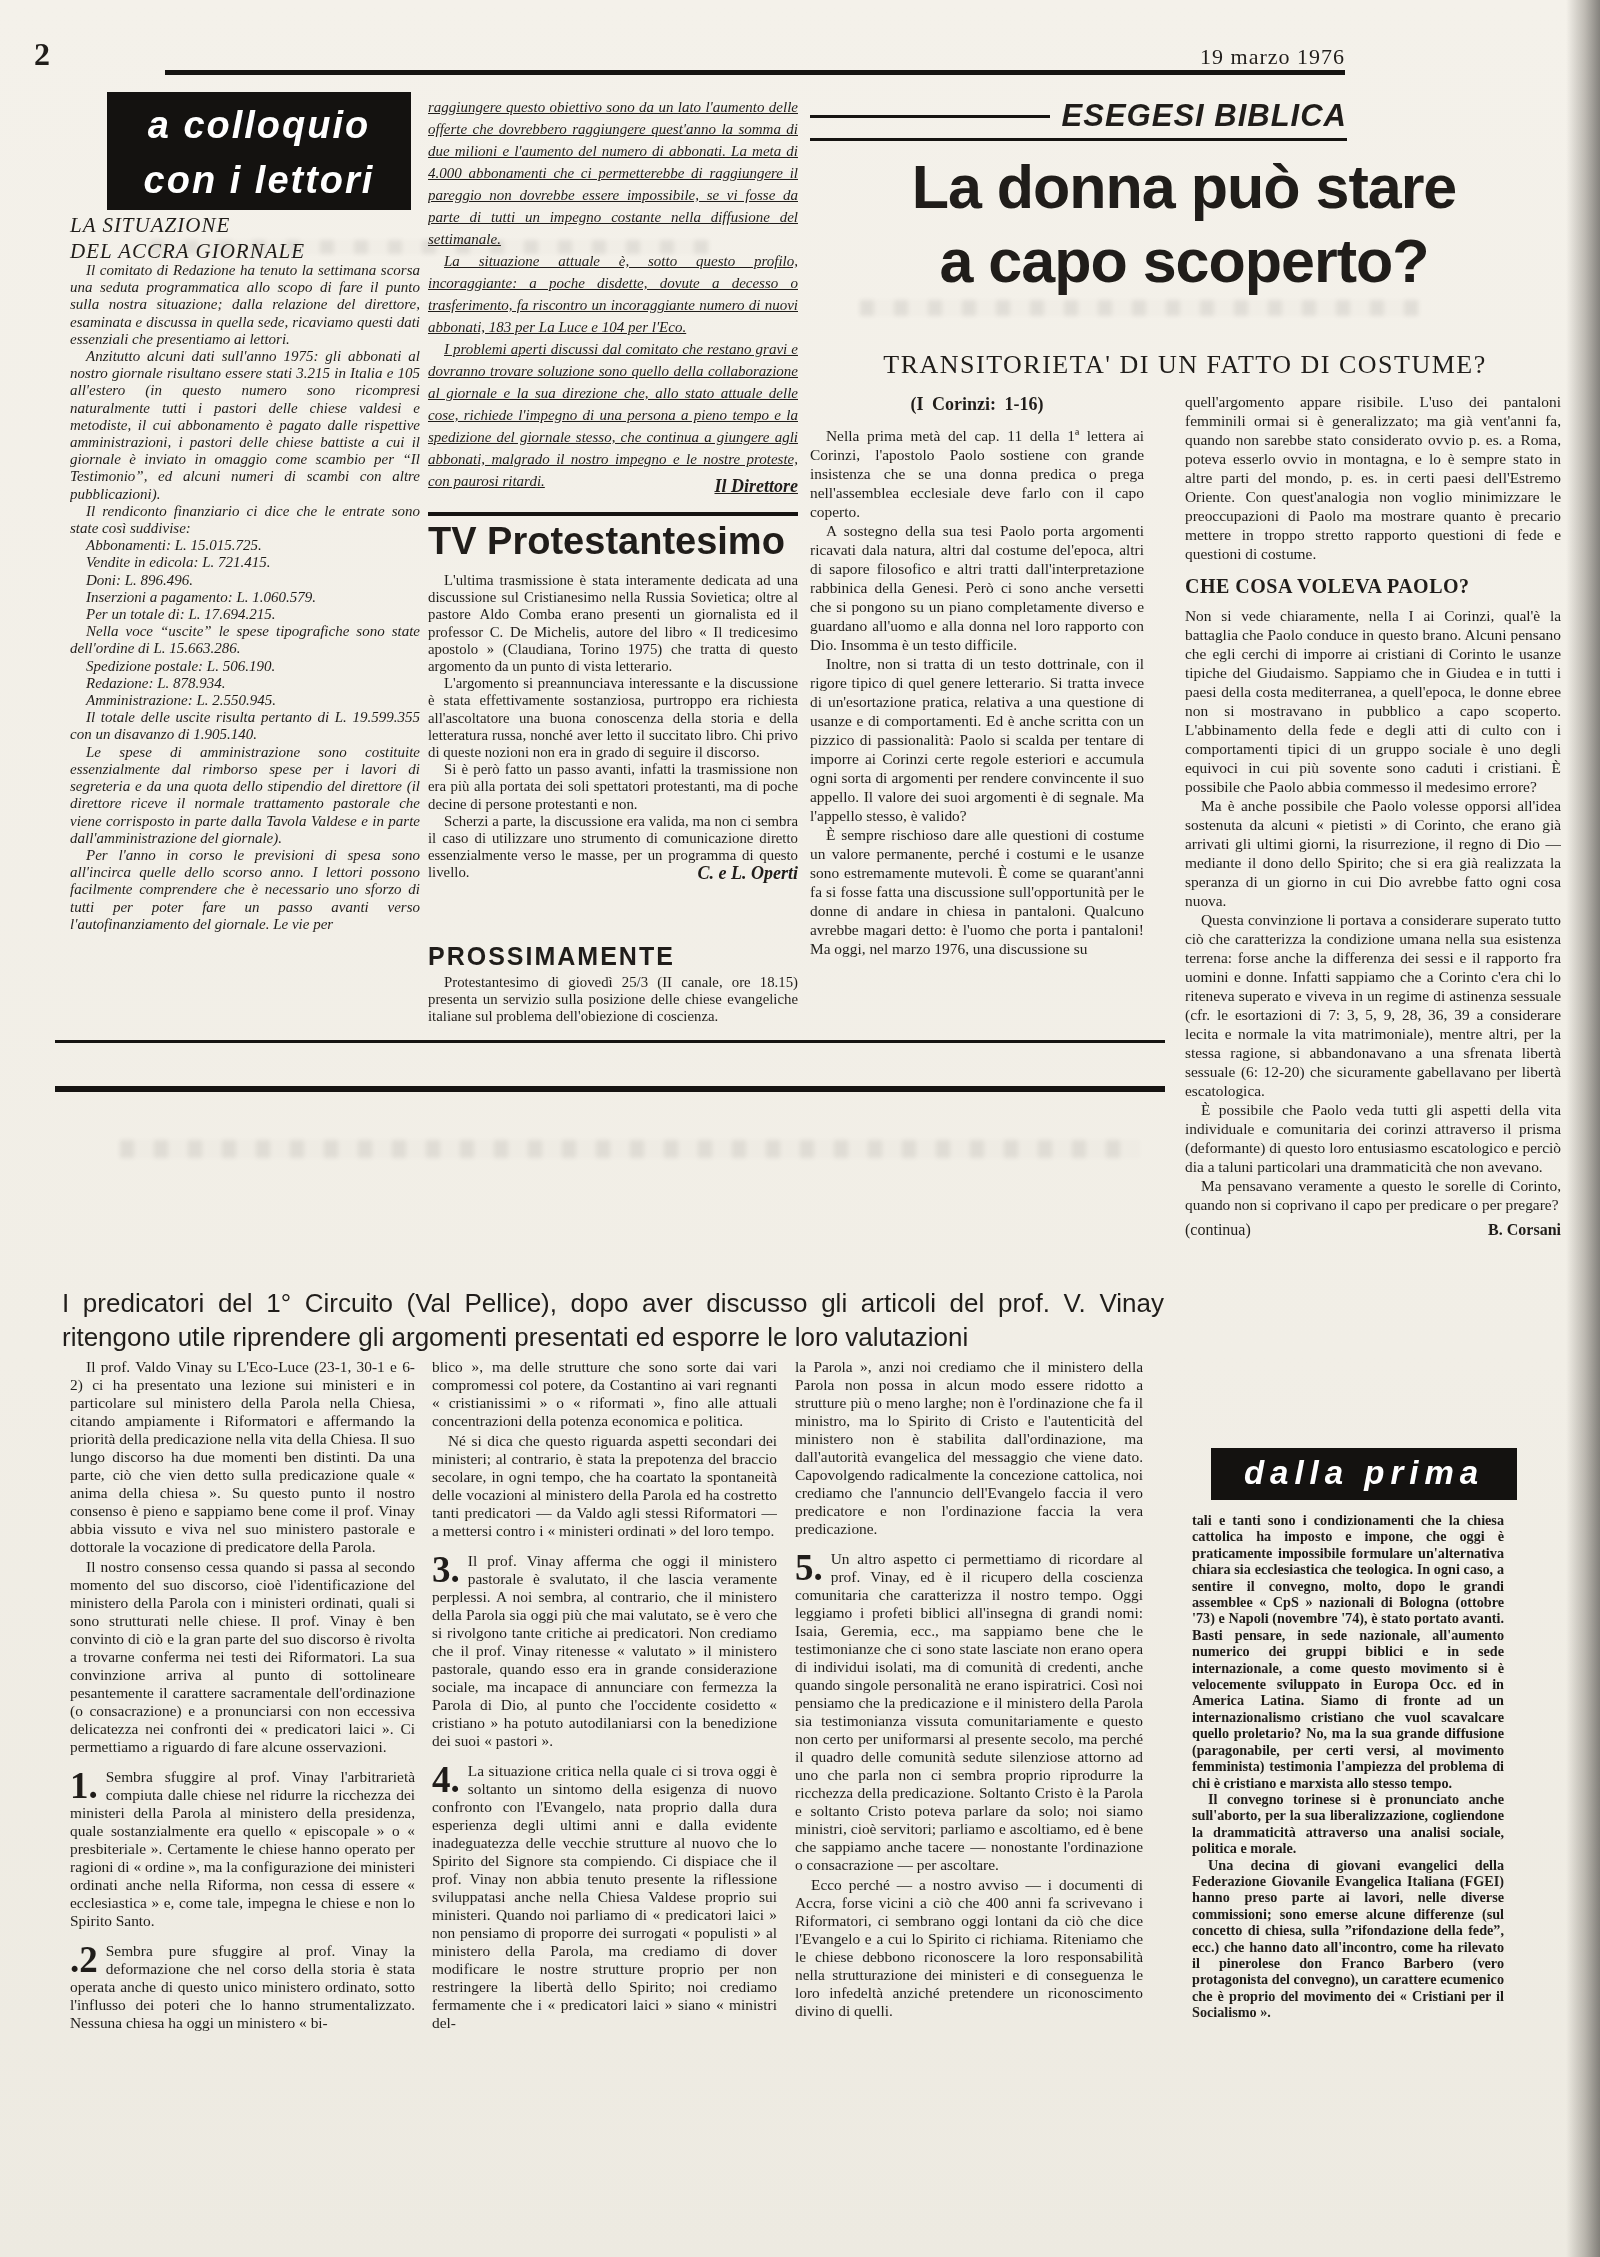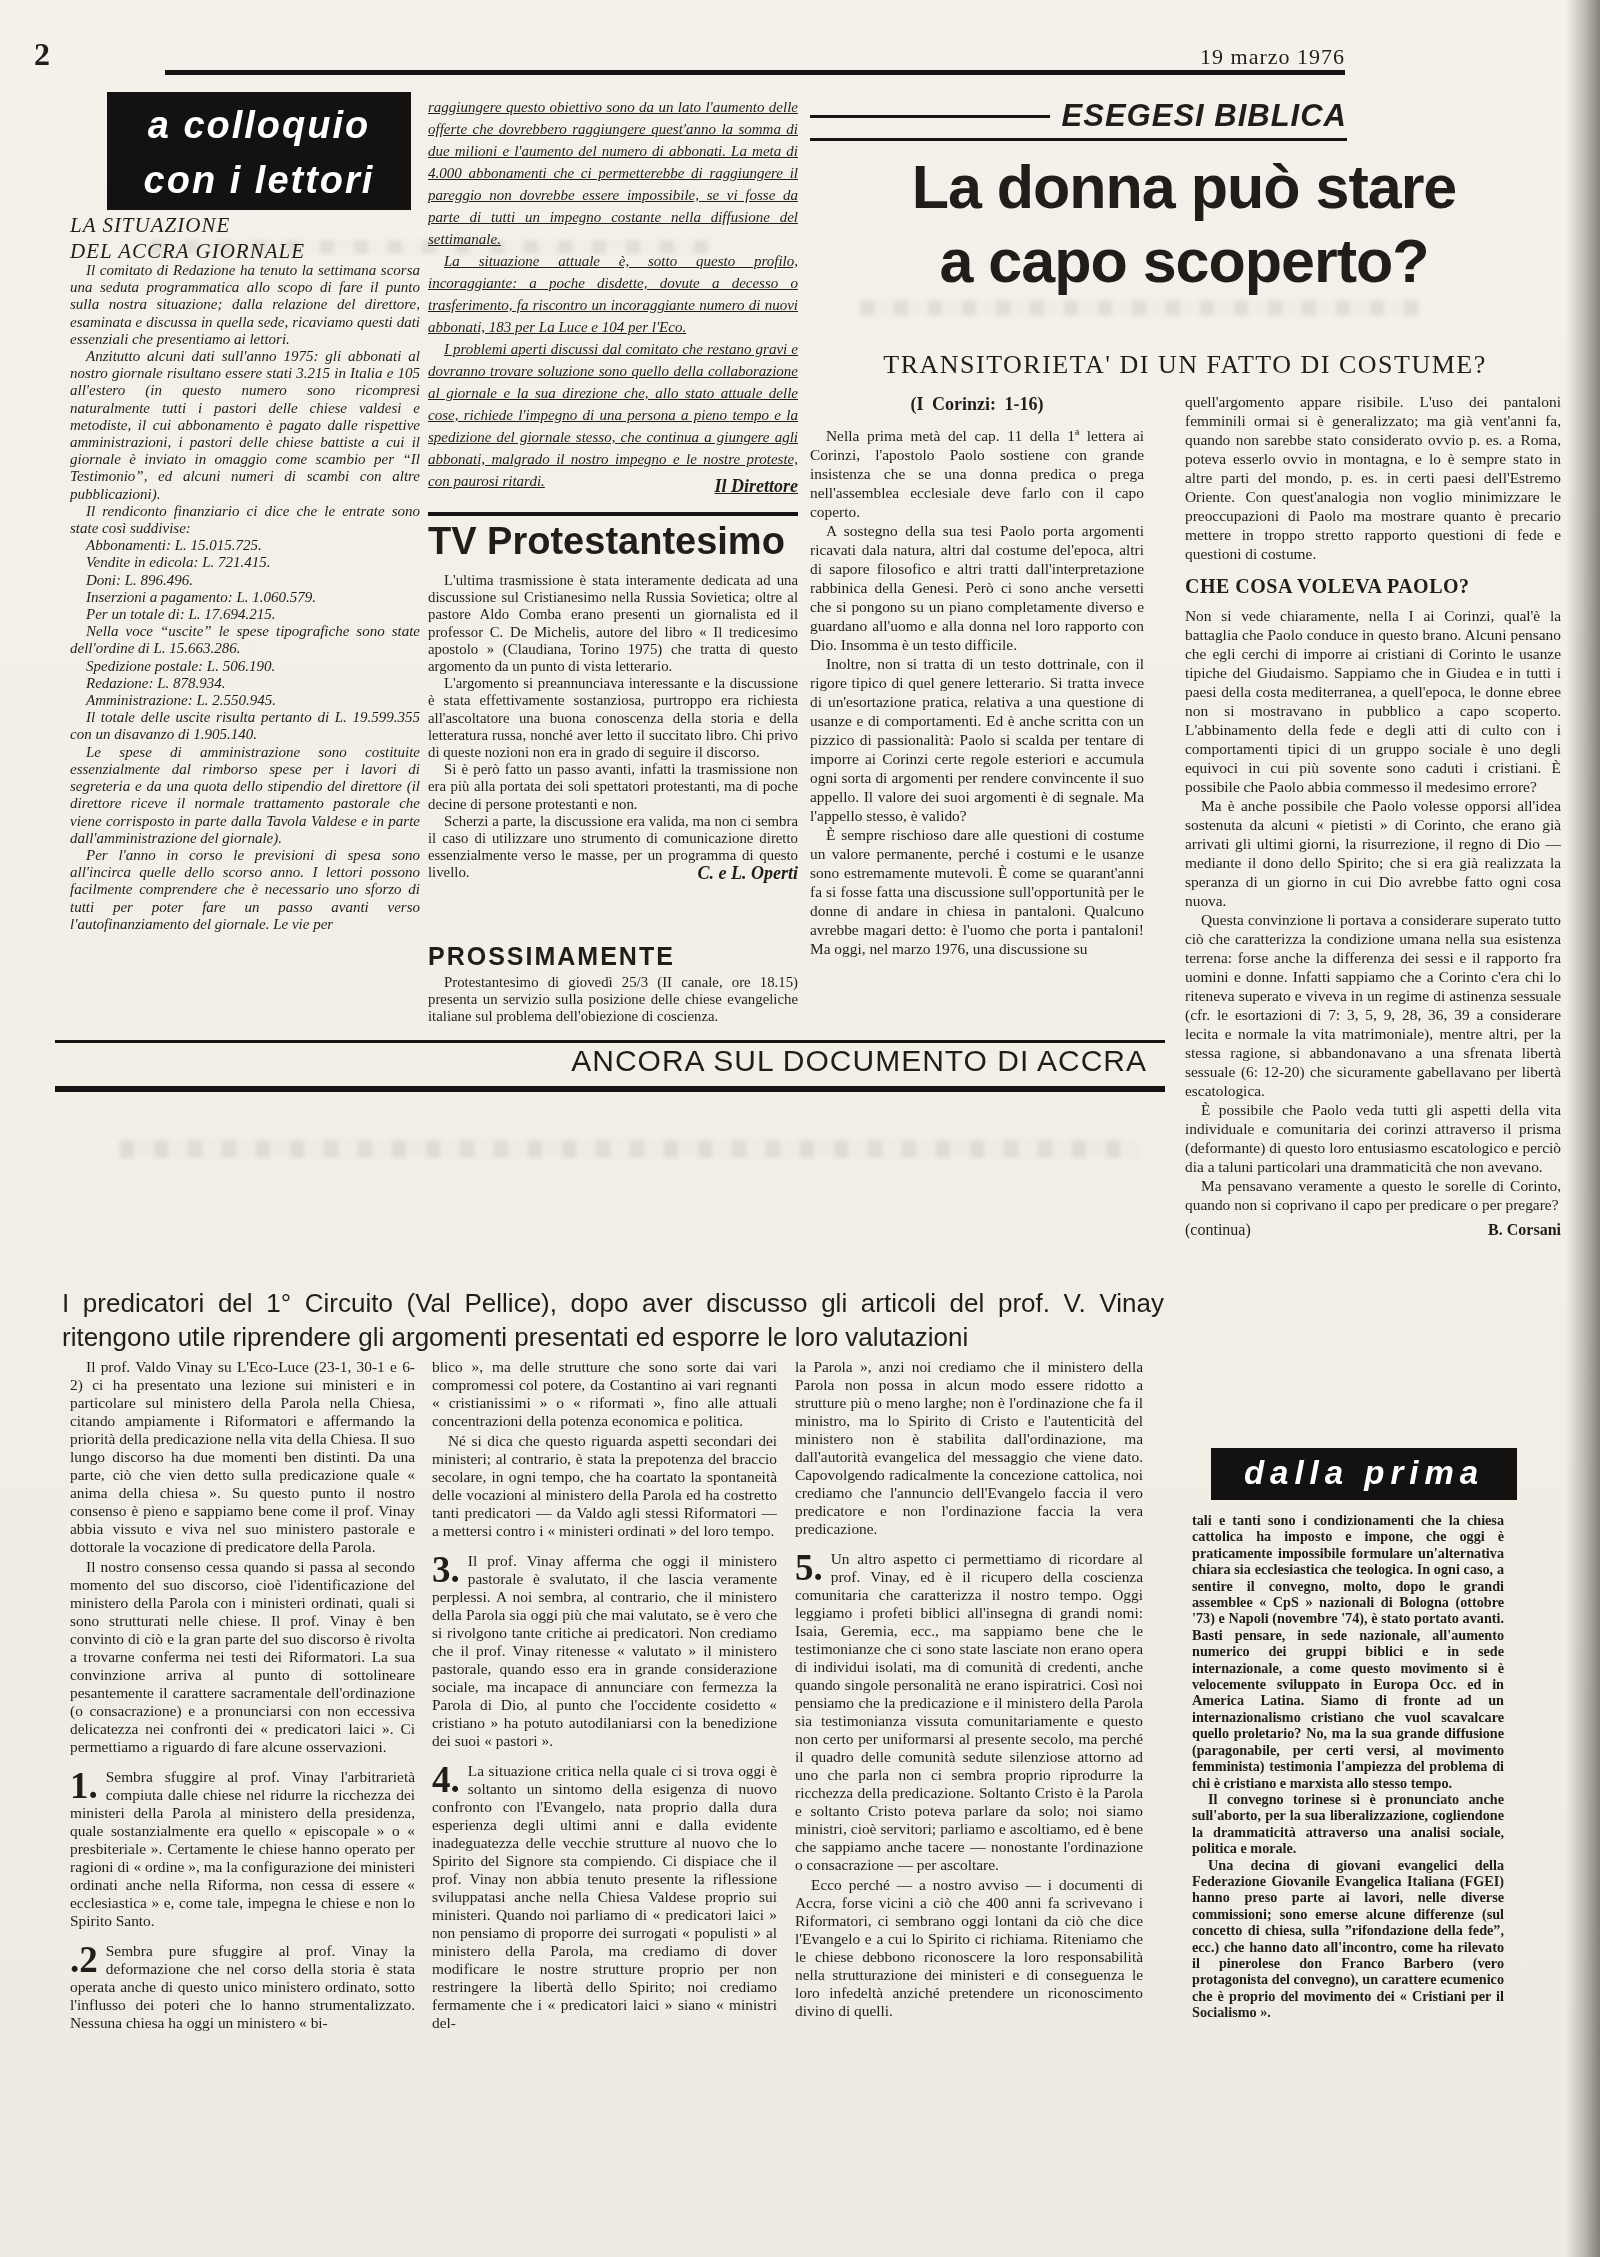--- a/index.html
+++ b/index.html
@@ -153,21 +153,20 @@
         <p>È possibile che Paolo veda tutti gli aspetti della vita individuale e comunitaria dei corinzi attraverso il prisma (deformante) di questo loro entusiasmo escatologico e perciò dia a taluni particolari una drammaticità che non avevano.</p>
         <p>Ma pensavano veramente a questo le sorelle di Corinto, quando non si coprivano il capo per predicare o per pregare?</p>
       </div>
     <div class="colb-footer">
       <span>(continua)</span>
       <span class="byline">B. Corsani</span>
     </div>
   </div>
 
   <div class="rule" style="left:55px;top:1040px;width:1110px;height:3px;"></div>
-  <div class="banner-text">ANCORA SUL DOCUMENTO DI ACCRA</div>
   <div class="rule" style="left:55px;top:1086px;width:1110px;height:6px;"></div>
   <div class="standfirst">I predicatori del 1° Circuito (Val Pellice), dopo aver discusso gli articoli del prof. V. Vinay ritengono utile riprendere gli argomenti presentati ed esporre le loro valutazioni</div>
 
   <div class="accra-col ac1">
       <p class="seg">Il prof. Valdo Vinay su L'Eco-Luce (23-1, 30-1 e 6-2) ci ha presentato una lezione sui ministeri e in particolare sul ministero della Parola nella Chiesa, citando ampiamente i Riformatori e affermando la priorità della predicazione nella vita della Chiesa. Il suo lungo discorso ha due momenti ben distinti. Da una parte, ciò che vien detto sulla predicazione quale « anima della chiesa ». Su questo punto il nostro consenso è pieno e sappiamo bene come il prof. Vinay abbia vissuto e viva nel suo ministero pastorale e dottorale la vocazione di predicatore della Parola.</p>
       <p class="seg">Il nostro consenso cessa quando si passa al secondo momento del suo discorso, cioè l'identificazione del ministero della Parola con i ministeri ordinati, quali si sono strutturati nelle chiese. Il prof. Vinay è ben convinto di ciò e la gran parte del suo discorso è rivolta a trovarne conferma nei testi dei Riformatori. La sua convinzione arriva al punto di sottolineare pesantemente il carattere sacramentale dell'ordinazione (o consacrazione) e a pronunciarsi con non eccessiva delicatezza nei confronti dei « predicatori laici ». Ci permettiamo a riguardo di fare alcune osservazioni.</p>
       <p class="seg has-num"><span class="bignum">1.</span>Sembra sfuggire al prof. Vinay l'arbitrarietà compiuta dalle chiese nel ridurre la ricchezza dei ministeri della Parola al ministero della presidenza, quale sostanzialmente era quello « episcopale » o « presbiteriale ». Certamente le chiese hanno operato per ragioni di « ordine », ma la configurazione dei ministeri ordinati anche nella Riforma, non cessa di essere « ecclesiastica » e, come tale, impegna le chiese e non lo Spirito Santo.</p>
       <p class="seg has-num"><span class="bignum">.2</span>Sembra pure sfuggire al prof. Vinay la deformazione che nel corso della storia è stata operata anche di questo unico ministero ordinato, sotto l'influsso dei poteri che lo hanno strumentalizzato. Nessuna chiesa ha oggi un ministero « bi-</p>
     </div>
   <div class="accra-col ac2 cont">

